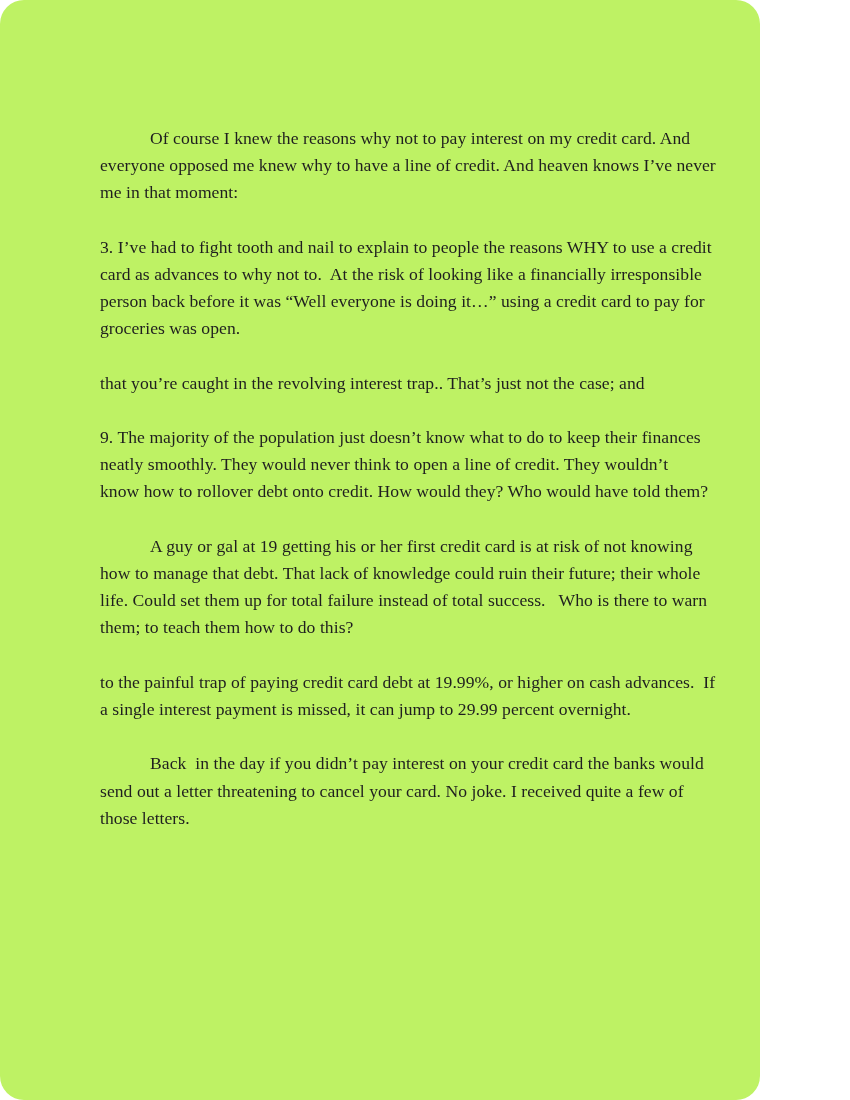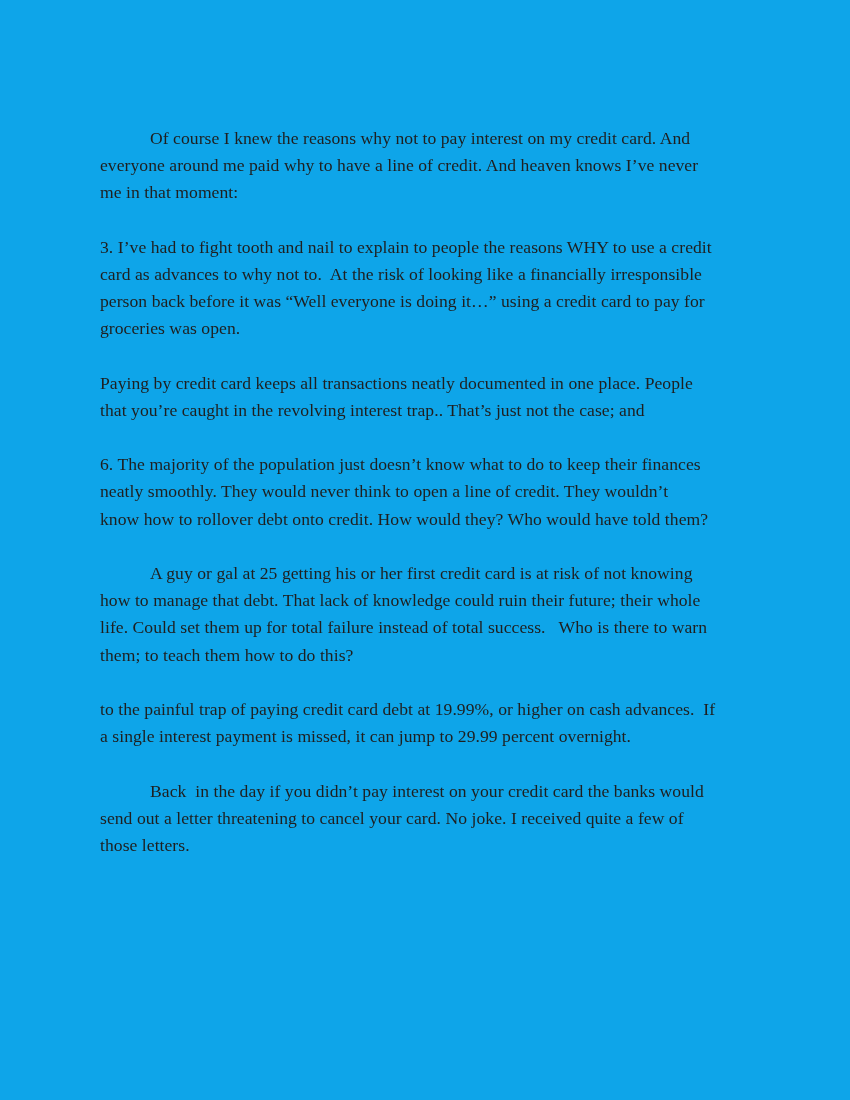--- a/index.html
+++ b/index.html
@@ -10,23 +10,24 @@
     body {
       width: 850px;
       height: 1100px;
       position: relative;
       overflow: hidden;
     }
     .page {
       position: absolute;
       left: 0;
       top: 0;
-      width: 850px;
+      width: 760px;
       height: 1100px;
-      background: #0ea5e9;
+      background: #bef264;
+      border-radius: 24px;
     }
     .content {
       position: absolute;
       left: 100px;
       top: 125px;
       width: 660px;
       font-family: "Liberation Serif", "DejaVu Serif", serif;
       font-size: 17.6px;
       line-height: 27.2px;
       color: #1f1f1f;
@@ -45,44 +46,43 @@
     }
   </style>
 </head>
 <body>
 
 <div class="page">
   <div class="content">
 
     <p class="para">
       <span class="line indent">Of course I knew the reasons why not to pay interest on my credit card. And</span>
-      <span class="line">everyone around me paid why to have a line of credit. And heaven knows I’ve never</span>
+      <span class="line">everyone opposed me knew why to have a line of credit. And heaven knows I’ve never</span>
       <span class="line">me in that moment:</span>
     </p>
 
     <p class="para">
       <span class="line">3. I’ve had to fight tooth and nail to explain to people the reasons WHY to use a credit</span>
       <span class="line">card as advances to why not to.  At the risk of looking like a financially irresponsible</span>
       <span class="line">person back before it was “Well everyone is doing it…” using a credit card to pay for</span>
       <span class="line">groceries was open.</span>
     </p>
 
     <p class="para">
-      <span class="line">Paying by credit card keeps all transactions neatly documented in one place. People</span>
       <span class="line">that you’re caught in the revolving interest trap.. That’s just not the case; and</span>
     </p>
 
     <p class="para">
-      <span class="line">6. The majority of the population just doesn’t know what to do to keep their finances</span>
+      <span class="line">9. The majority of the population just doesn’t know what to do to keep their finances</span>
       <span class="line">neatly smoothly. They would never think to open a line of credit. They wouldn’t</span>
       <span class="line">know how to rollover debt onto credit. How would they? Who would have told them?</span>
     </p>
 
     <p class="para">
-      <span class="line indent">A guy or gal at 25 getting his or her first credit card is at risk of not knowing</span>
+      <span class="line indent">A guy or gal at 19 getting his or her first credit card is at risk of not knowing</span>
       <span class="line">how to manage that debt. That lack of knowledge could ruin their future; their whole</span>
       <span class="line">life. Could set them up for total failure instead of total success.   Who is there to warn</span>
       <span class="line">them; to teach them how to do this?</span>
     </p>
 
     <p class="para">
       <span class="line">to the painful trap of paying credit card debt at 19.99%, or higher on cash advances.  If</span>
       <span class="line">a single interest payment is missed, it can jump to 29.99 percent overnight.</span>
     </p>
 

